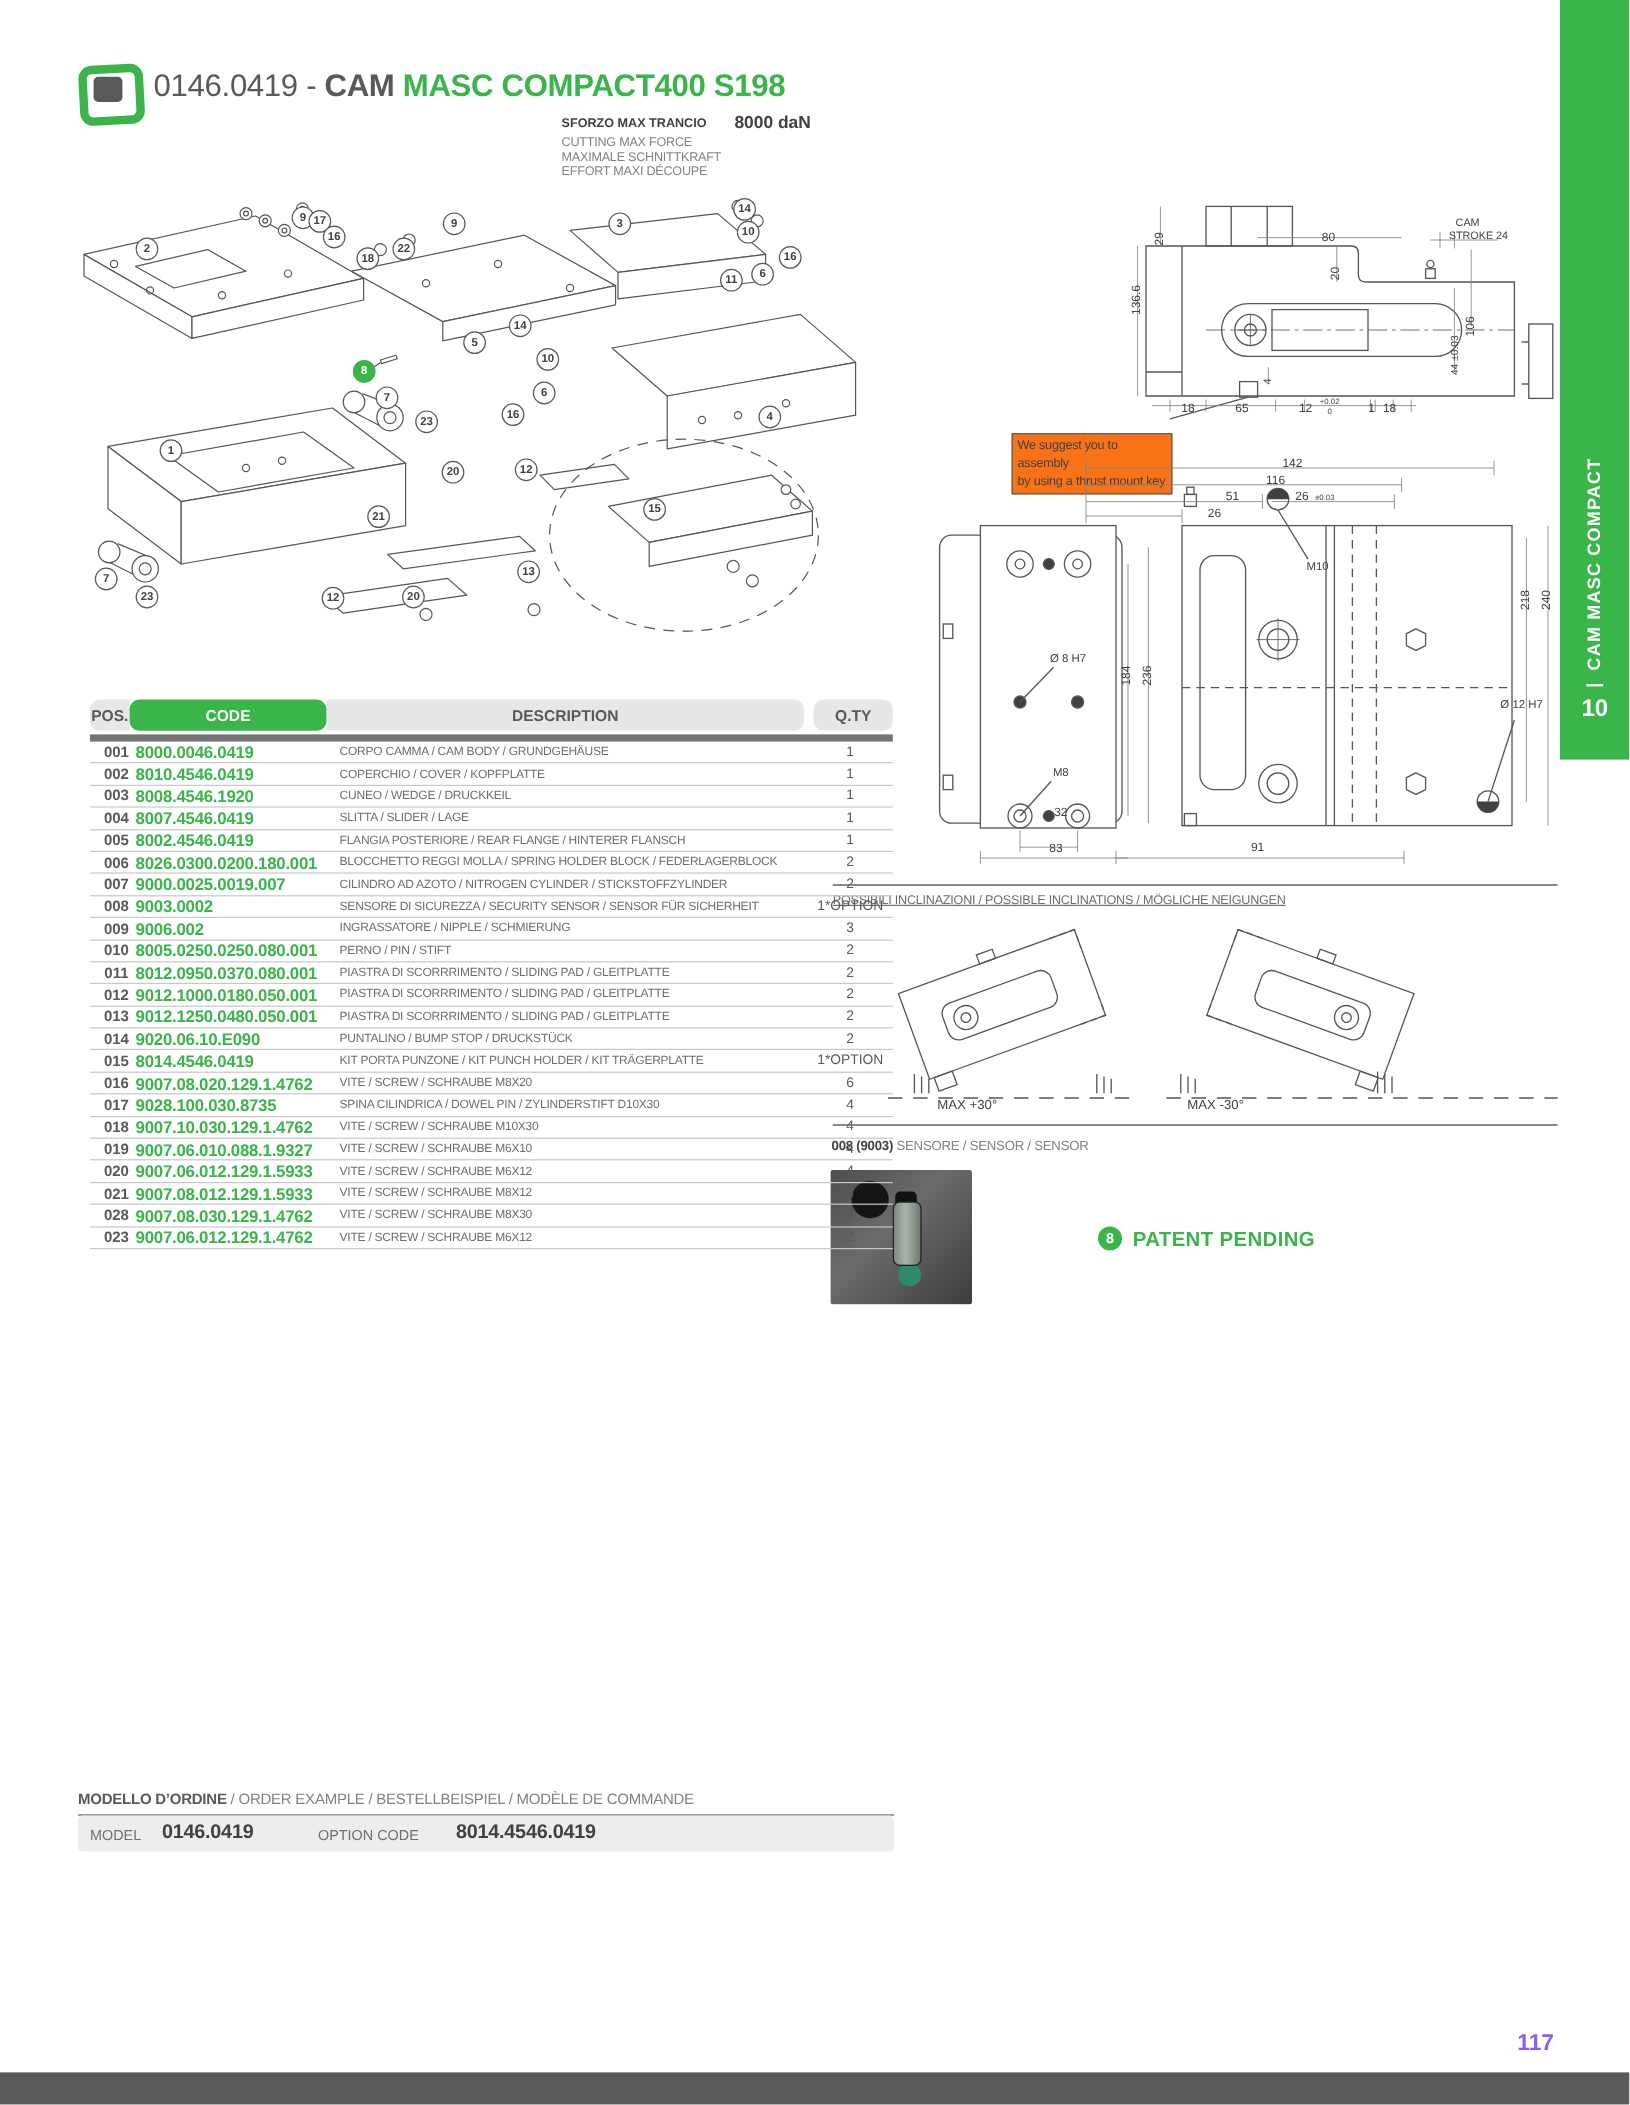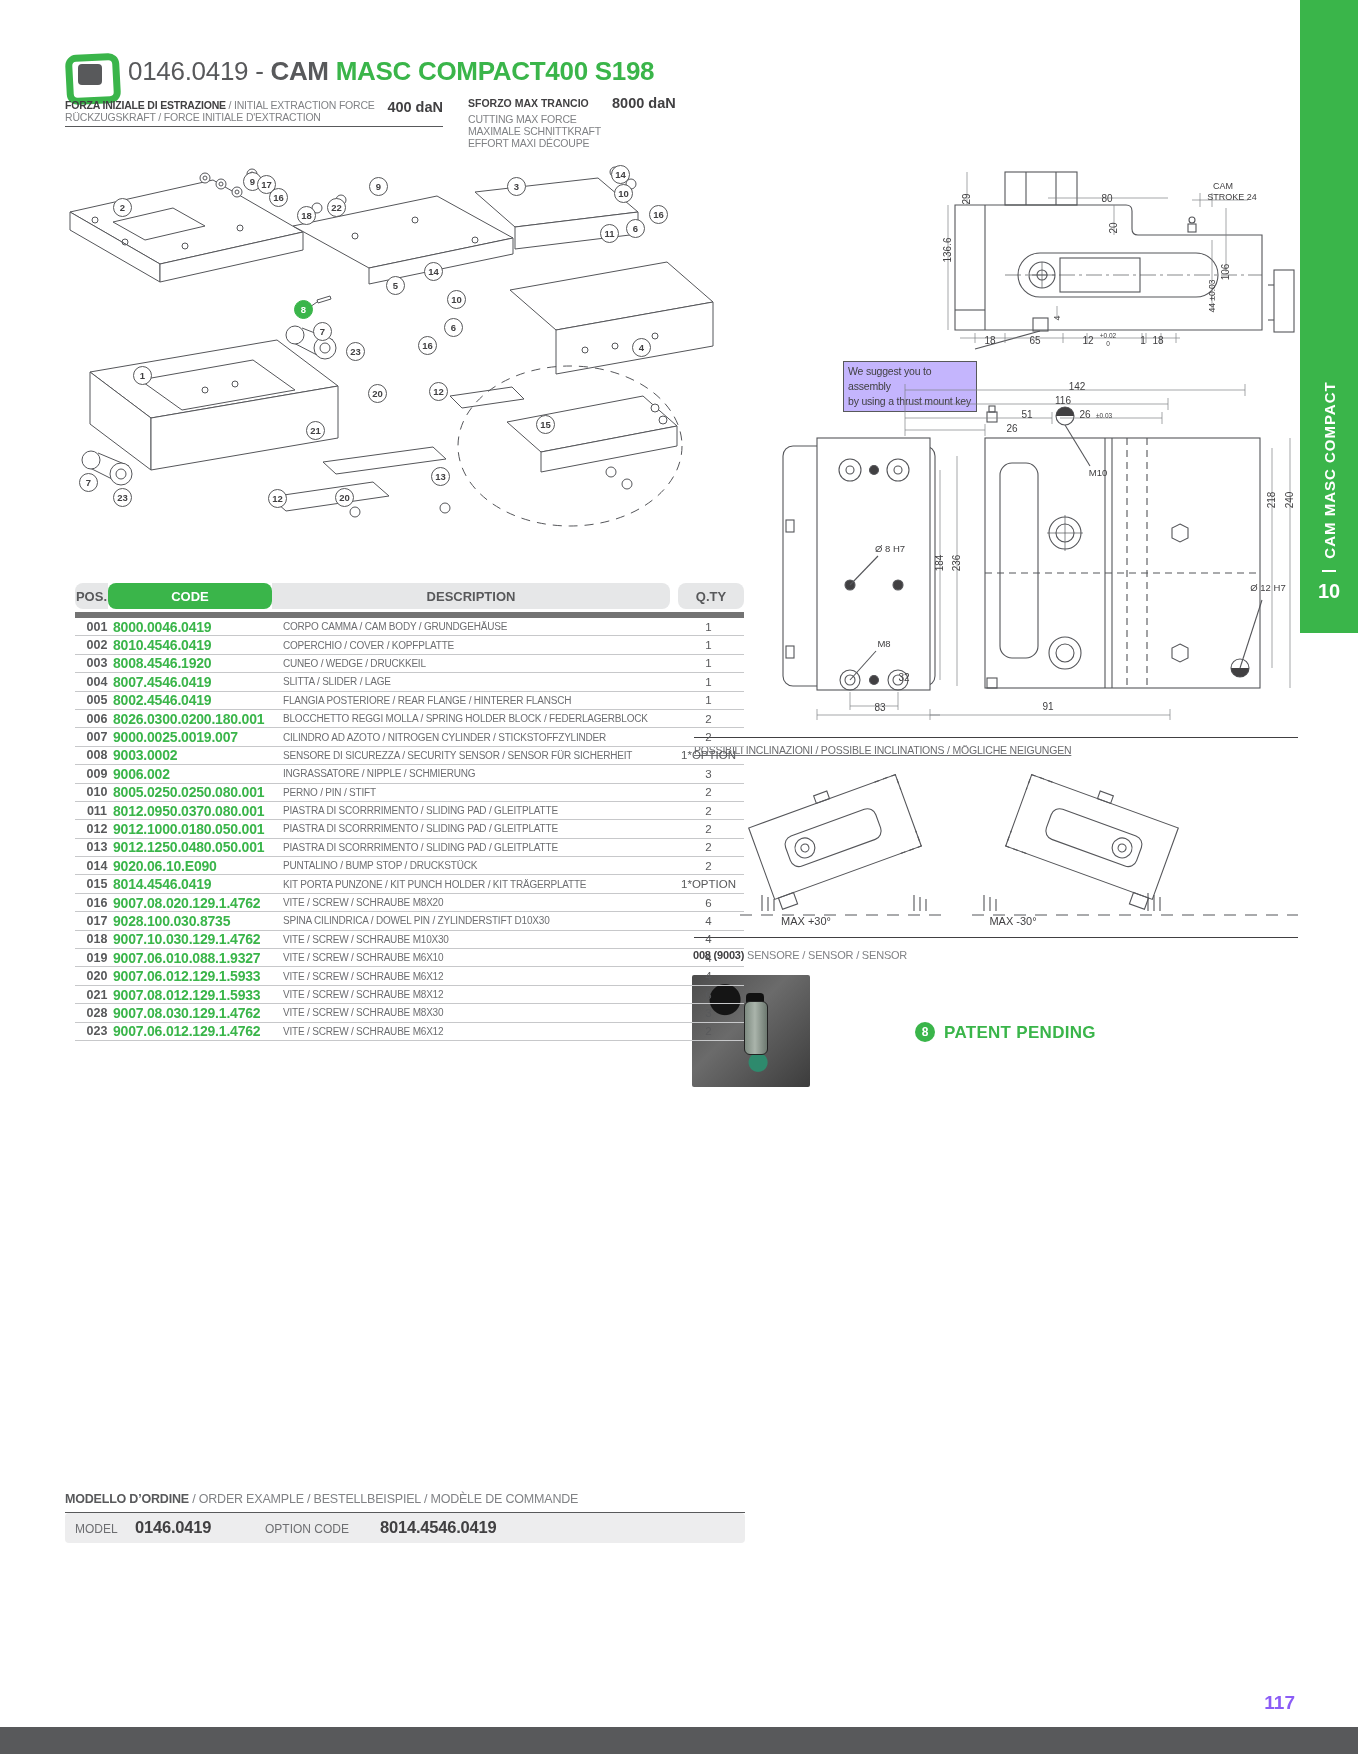--- a/index.html
+++ b/index.html
@@ -29,21 +29,21 @@
   .spec-right .head{position:relative;font-size:10.5px;font-weight:700;color:#414042;margin-bottom:4px;}
   .spec-right .head .spec-val2{position:absolute;left:144px;top:-2px;font-size:14.5px;font-weight:700;}
 
   
   svg{position:absolute;overflow:visible;}
   .dim{position:absolute;transform:translate(-50%,-50%);font-size:10px;color:#414042;white-space:nowrap;line-height:1;}
   .dim.rot{transform:translate(-50%,-50%) rotate(-90deg);}
   .balloon{position:absolute;width:17px;height:17px;margin:-9px 0 0 -9px;border:1.2px solid #58595b;border-radius:50%;
            background:#fff;font-size:9.5px;font-weight:700;color:#414042;display:flex;align-items:center;justify-content:center;}
   .balloon-green{background:#3AB54A;border-color:#3AB54A;color:#fff;}
-  .note-box{left:843px;top:361px;width:124px;border:1px solid #58595b;background:#c4b5fd;
+  .note-box{left:843px;top:361px;width:124px;border:1px solid #58595b;background:#f97316;
             font-size:10.5px;line-height:15px;color:#414042;padding:2px 4px;letter-spacing:-0.2px;}
 
   
   .tbl{left:75px;top:583px;width:669px;}
   .thead{position:relative;height:26px;}
   .hseg{position:absolute;top:0;height:26px;background:#e6e7e8;color:#58595b;font-weight:700;font-size:13px;
         display:flex;align-items:center;justify-content:center;}
   .h-pos{left:0;width:33px;border-radius:8px 0 0 8px;}
   .h-code{left:33px;width:164px;background:#3AB54A;color:#fff;border-radius:8px;z-index:2;}
   .h-desc{left:197px;width:398px;border-radius:0 8px 8px 0;}
@@ -98,25 +98,20 @@
 
 <div class="page">
 
   <div class="abs logo">
     <div class="logo-outer"></div>
     <div class="logo-inner"></div>
   </div>
   <div class="abs title"><span class="t-code">0146.0419 - </span><span class="t-dark">CAM </span><span class="t-green">MASC COMPACT400 S198</span></div>
 
   <div class="abs spec-left">
-    <div class="spec-row first">
-      <div class="spec-main"><span class="b">FORZA INIZIALE DI ESTRAZIONE</span><span class="g"> / INITIAL EXTRACTION FORCE</span></div>
-      <div class="spec-sub">RÜCKZUGSKRAFT / FORCE INITIALE D'EXTRACTION</div>
-      <div class="spec-val">400 daN</div>
-    </div>
   </div>
   <div class="abs spec-right">
     <div class="head"><span>SFORZO MAX TRANCIO</span><span class="spec-val2">8000 daN</span></div>
     <div class="spec-sub">CUTTING MAX FORCE</div>
     <div class="spec-sub">MAXIMALE SCHNITTKRAFT</div>
     <div class="spec-sub">EFFORT MAXI DÉCOUPE</div>
   </div>
 
   <svg style="left:55px;top:150px" width="640" height="380" viewBox="0 0 640 380">
     <g stroke="#55565a" stroke-width="1" fill="#fff" stroke-linejoin="round">
@@ -364,21 +359,21 @@
       <div class="dim" style="left: 1063px; top: 401px;">116</div>
       <div class="dim" style="left: 1027px; top: 415px;">51</div>
       <div class="dim" style="left: 1085px; top: 415px;">26</div>
       <div class="dim" style="font-size: 6.5px; left: 1104px; top: 416px;">±0.03</div>
       <div class="dim" style="left: 1012px; top: 429px;">26</div>
       <div class="dim" style="font-size: 9.5px; left: 1098px; top: 473px;">M10</div>
       <div class="dim" style="font-size: 9.5px; left: 890px; top: 549px;">Ø 8  H7</div>
       <div class="dim rot" style="left: 940px; top: 563px;">184</div>
       <div class="dim rot" style="left: 957px; top: 563px;">236</div>
       <div class="dim" style="font-size: 9.5px; left: 884px; top: 644px;">M8</div>
-      <div class="dim" style="left: 884px; top: 678px; margin-left: 20px;">32</div>
+      <div class="dim" style="left: 884px; top: 678px;">32</div>
       <div class="dim" style="left: 880px; top: 708px;">83</div>
       <div class="dim" style="left: 1048px; top: 707px;">91</div>
       <div class="dim rot" style="left: 1272px; top: 500px;">218</div>
       <div class="dim rot" style="left: 1290px; top: 500px;">240</div>
       <div class="dim" style="font-size: 9.5px; left: 1268px; top: 588px;">Ø 12  H7</div>
     </div>
 
   <div class="sep" style="left:694px;top:737px;width:604px;"></div>
   <div class="abs incl-title">POSSIBILI INCLINAZIONI / POSSIBLE INCLINATIONS / MÖGLICHE NEIGUNGEN</div>
   <svg style="left:700px;top:745px" width="600" height="190" viewBox="0 0 600 190">

